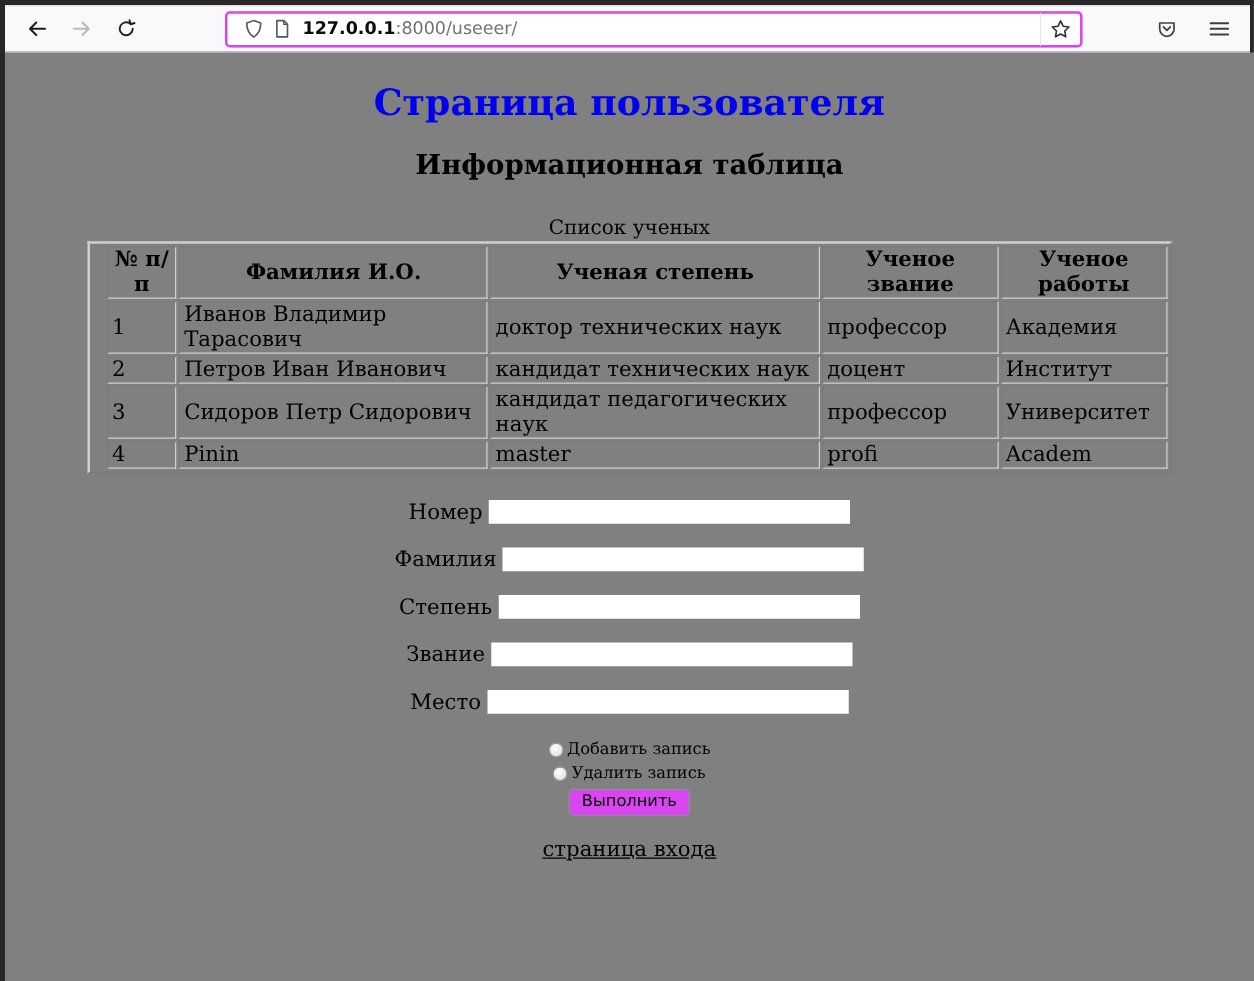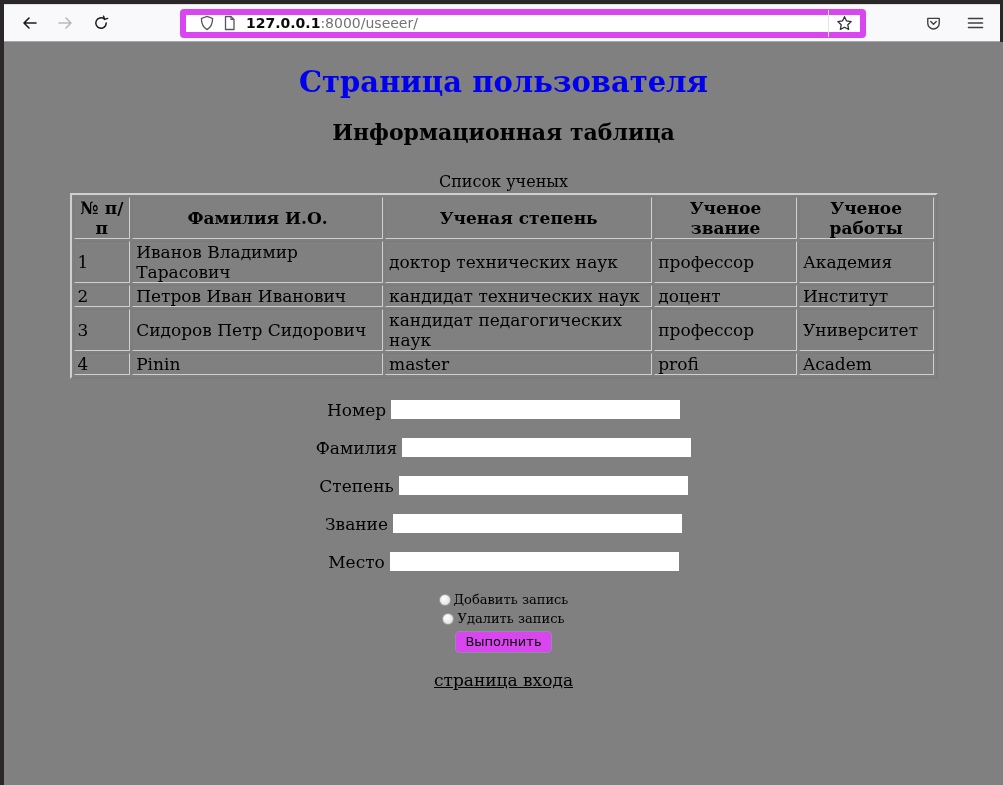--- a/index.html
+++ b/index.html
@@ -25,21 +25,21 @@
     font-family:"DejaVu Sans", "Liberation Sans", sans-serif;
     z-index:20;
   }
   .nav-btn { width:30px; height:30px; display:flex; align-items:center; justify-content:center; border-radius:4px; cursor:pointer; }
   .nav-btn:first-child { margin-left:10px; }
   .nav-btn + .nav-btn { margin-left:6px; }
   .urlbar {
     margin-left:64px;
     width:686px; height:29px;
     background:#ffffff;
-    border:6px solid #d946ef;
+    border:2px solid #d946ef;
     border-radius:4px;
     display:flex; align-items:center;
     padding-left:10px;
     box-shadow:0 0 1px rgba(0,0,0,.08);
   }
   .urlbar .icn { display:flex; align-items:center; justify-content:center; width:22px; height:22px; }
   .url-text { margin-left:6px; font-size:14px; color:#737373; white-space:nowrap; flex:1; }
   .url-text .host { color:#0c0c0d; font-weight:bold; }
   .star-slot {
     margin-left:auto; width:32px; height:27px;
@@ -66,20 +66,21 @@
     margin-top:20px;
     font-size:22px; font-weight:bold; color:#000;
   }
   .tbl-caption { margin-top:27px; font-size:16px; }
   table.sci {
     margin:2px auto 0 auto;
     width:868px;
     border:2px outset #cfcfcf;
     border-spacing:2px;
     font-size:17px;
+    padding-left:12px;
   }
   table.sci th, table.sci td {
     border:1px inset #cfcfcf;
     padding:0 3px;
     height:22px;
     vertical-align:middle;
   }
   table.sci th { font-weight:bold; text-align:center; }
   table.sci td { text-align:left; }
   .c0{width:56px;} .c1{width:248px;} .c2{width:264px;} .c3{width:141px;} .c4{width:133px;}

